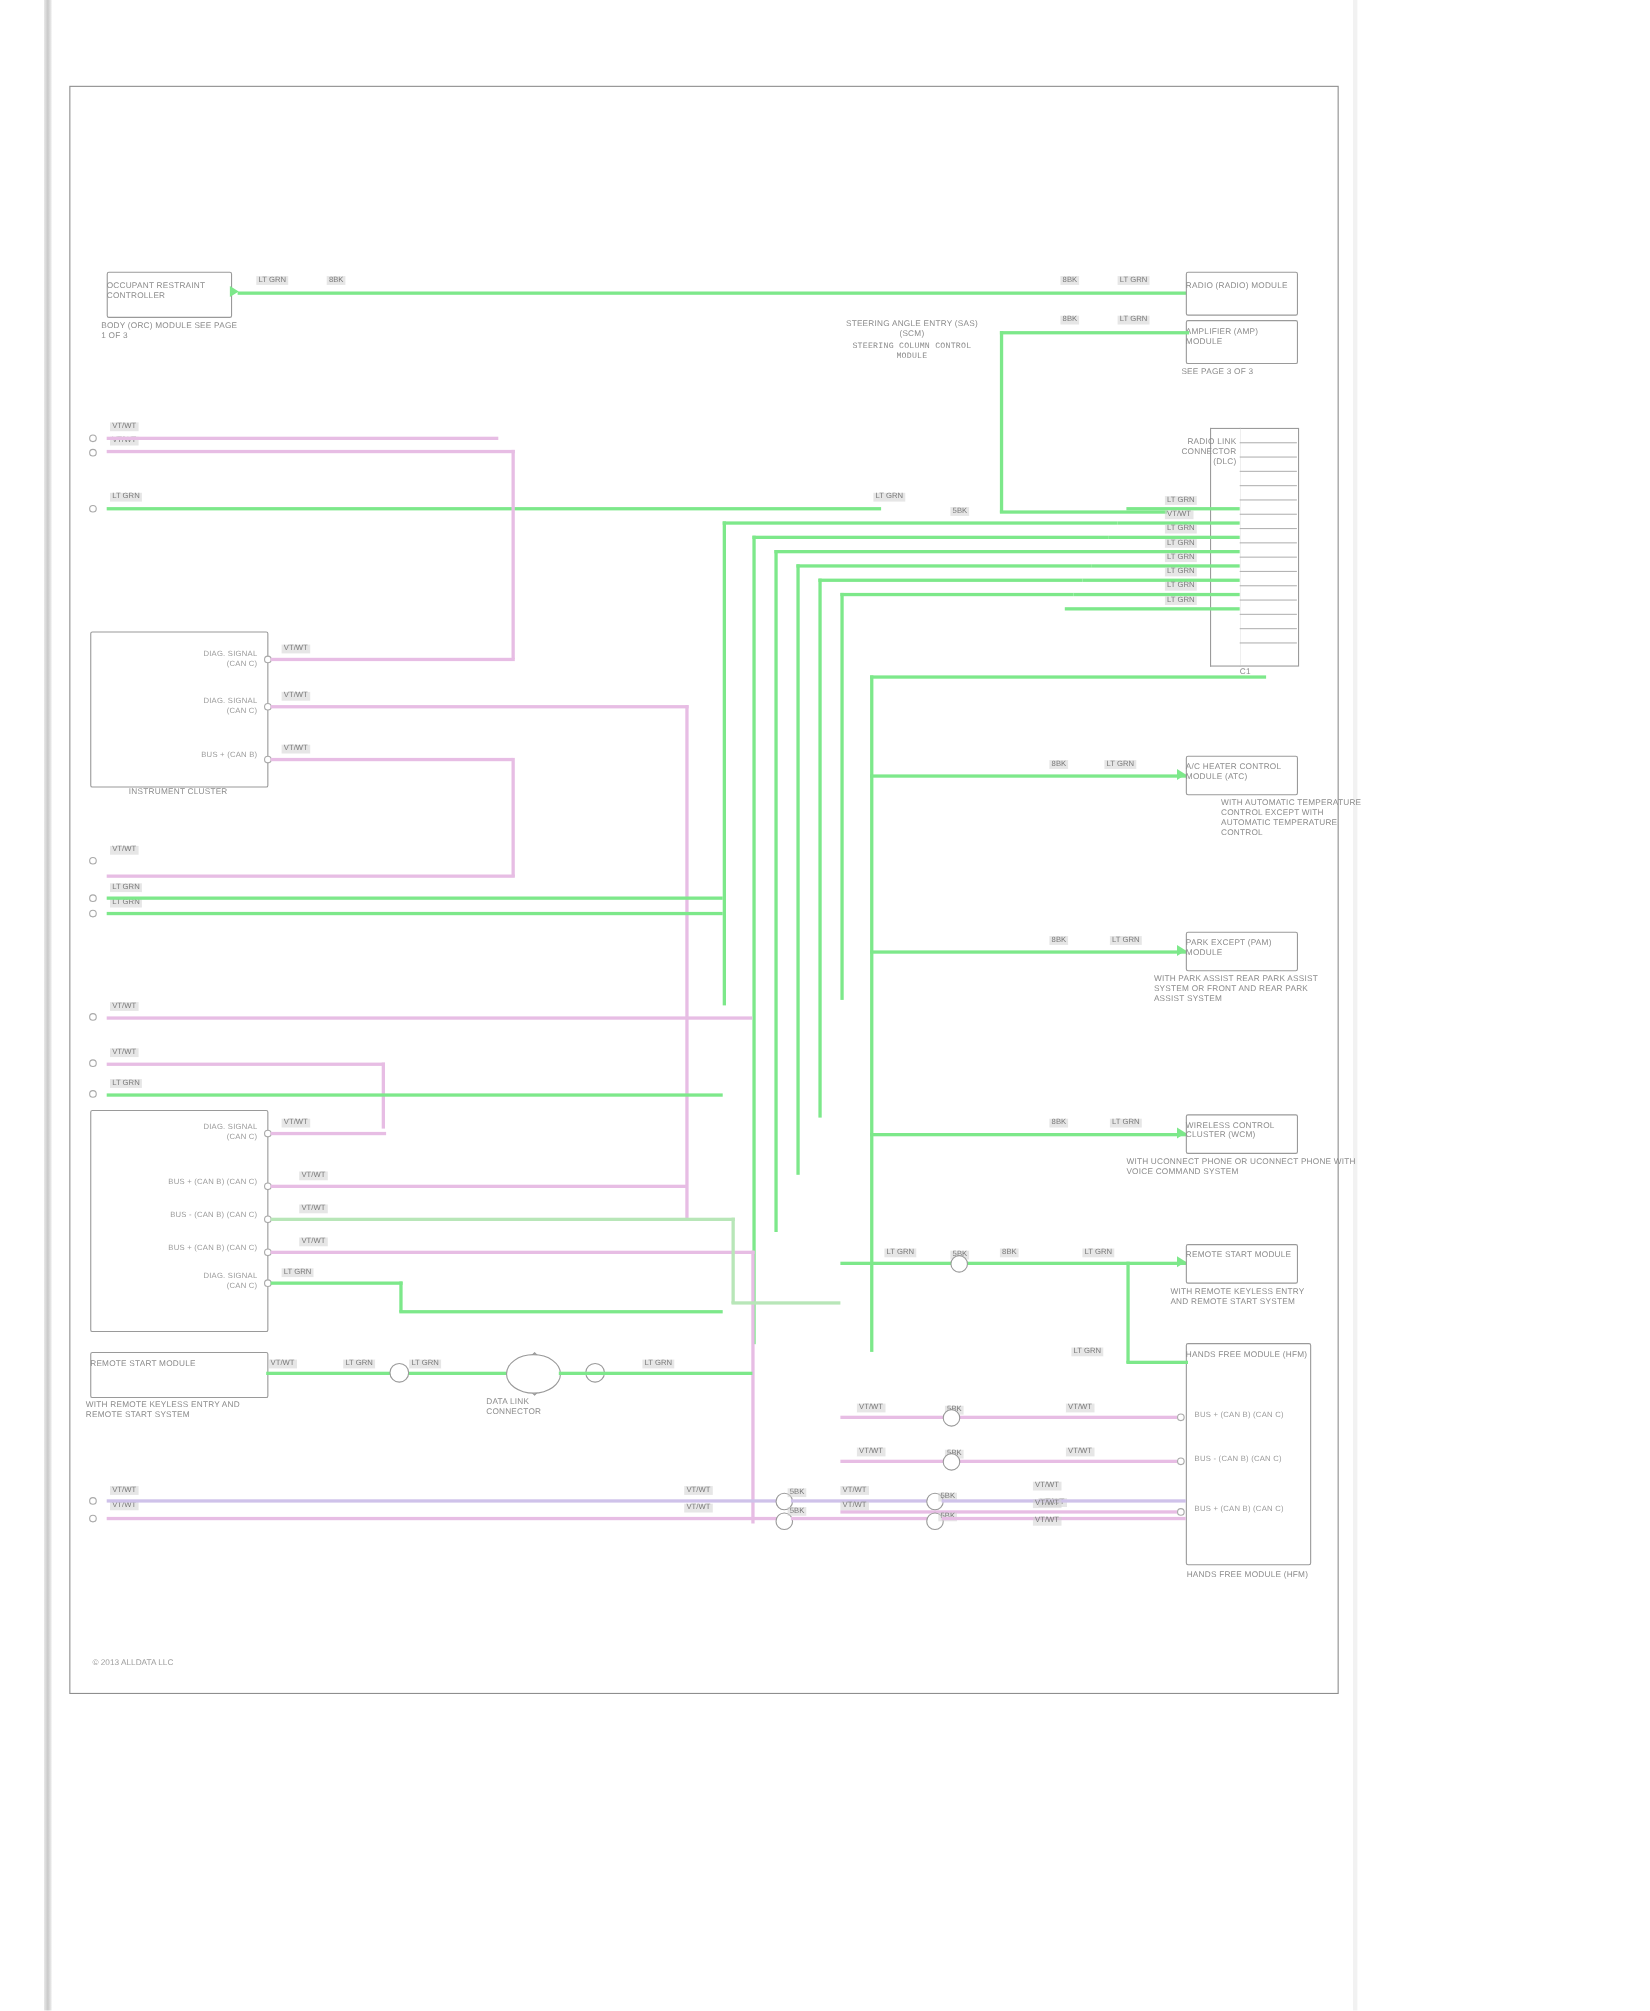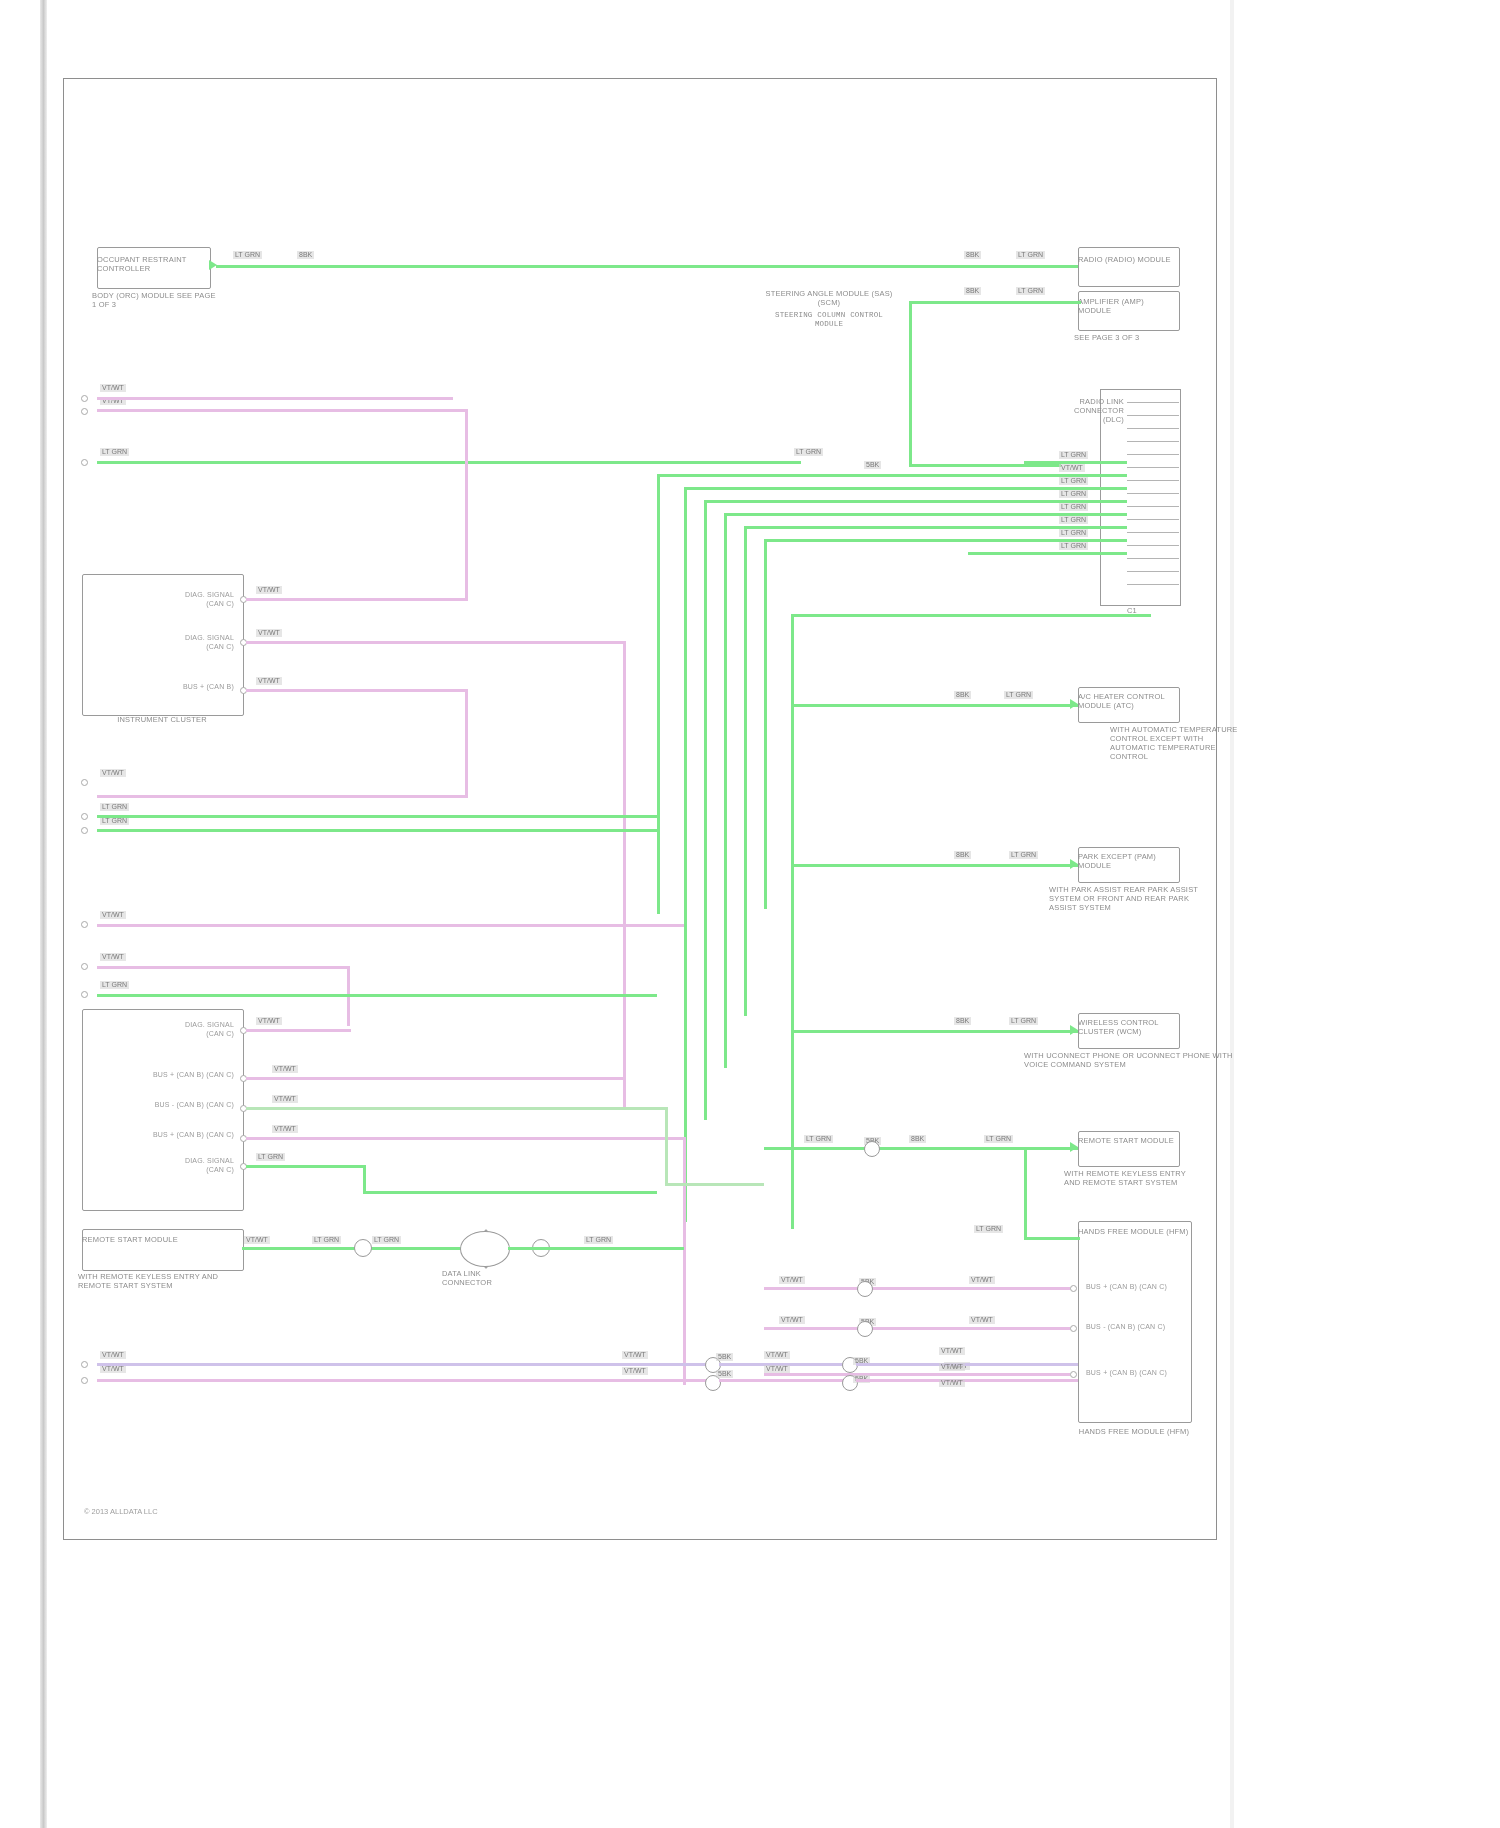--- a/index.html
+++ b/index.html
@@ -79,21 +79,21 @@
 
     <div class="box" style="left:1014px;top:168px;width:100px;height:38px;"></div>
     <div class="boxlbl" style="left:1014px;top:176px;width:100px;">RADIO (RADIO)
 MODULE</div>
 
     <div class="box" style="left:1014px;top:212px;width:100px;height:38px;"></div>
     <div class="boxlbl" style="left:1014px;top:218px;width:100px;">AMPLIFIER (AMP)
 MODULE</div>
     <div class="boxlbl" style="left:1010px;top:254px;width:110px;">SEE PAGE 3 OF 3</div>
 
-    <div class="boxlbl" style="left:700px;top:210px;width:130px;text-align:center;">STEERING ANGLE MODULE
+    <div class="boxlbl" style="left:700px;top:210px;width:130px;text-align:center;">STEERING ANGLE ENTRY
 (SAS) (SCM)</div>
     <div class="boxlbl" style="left:700px;top:232px;width:130px;text-align:center;font-family:Liberation Mono, monospace;">STEERING COLUMN
 CONTROL MODULE</div>
 
     <div class="w wg h" style="left:845px;top:222px;width:172px;"></div>
     <div class="chip" style="left:900px;top:208px;">8BK</div>
     <div class="chip" style="left:952px;top:208px;">LT GRN</div>
     <div class="w wg v" style="left:845px;top:222px;height:165px;"></div>
     <div class="w wg h" style="left:845px;top:385px;width:152px;"></div>
 

